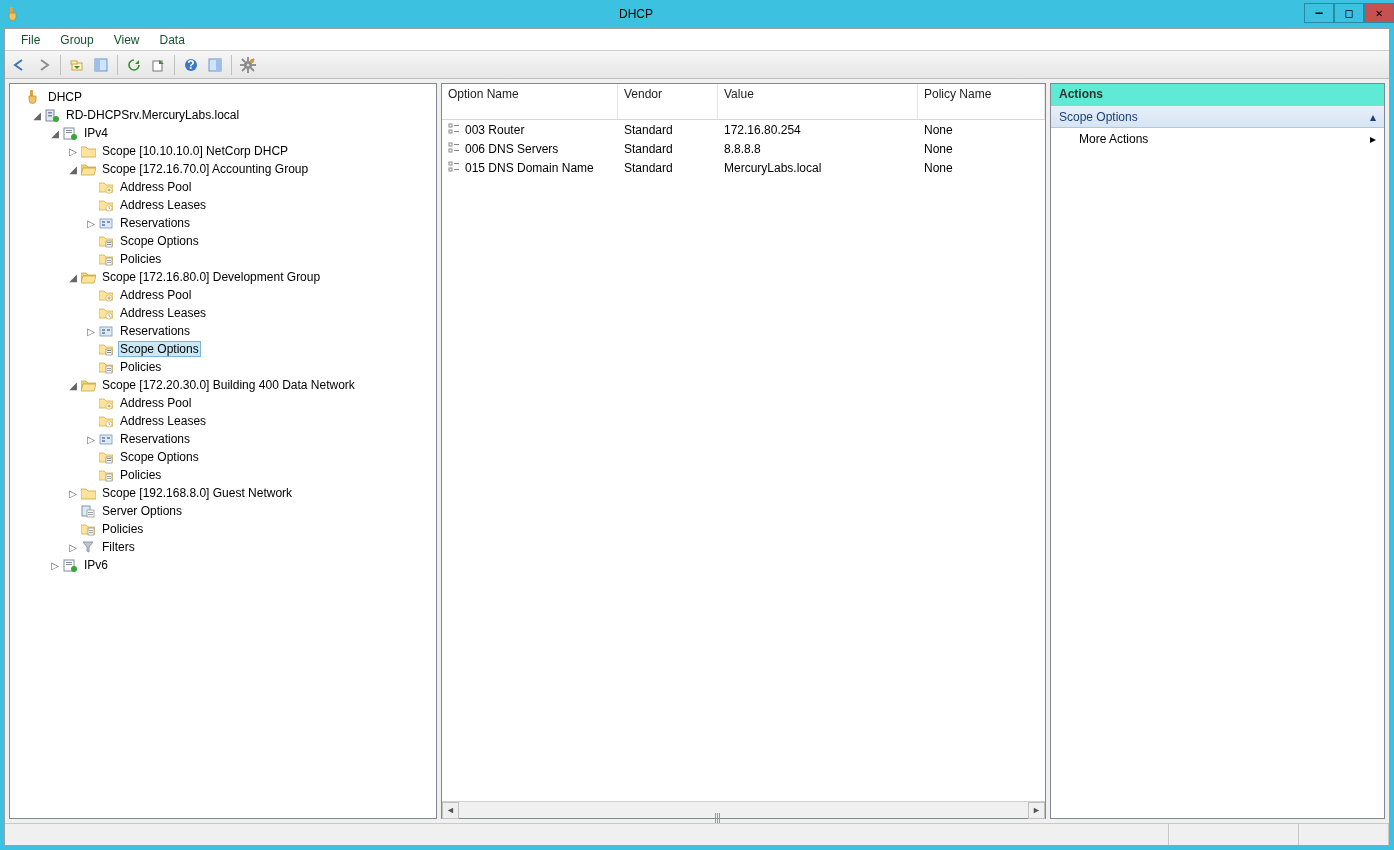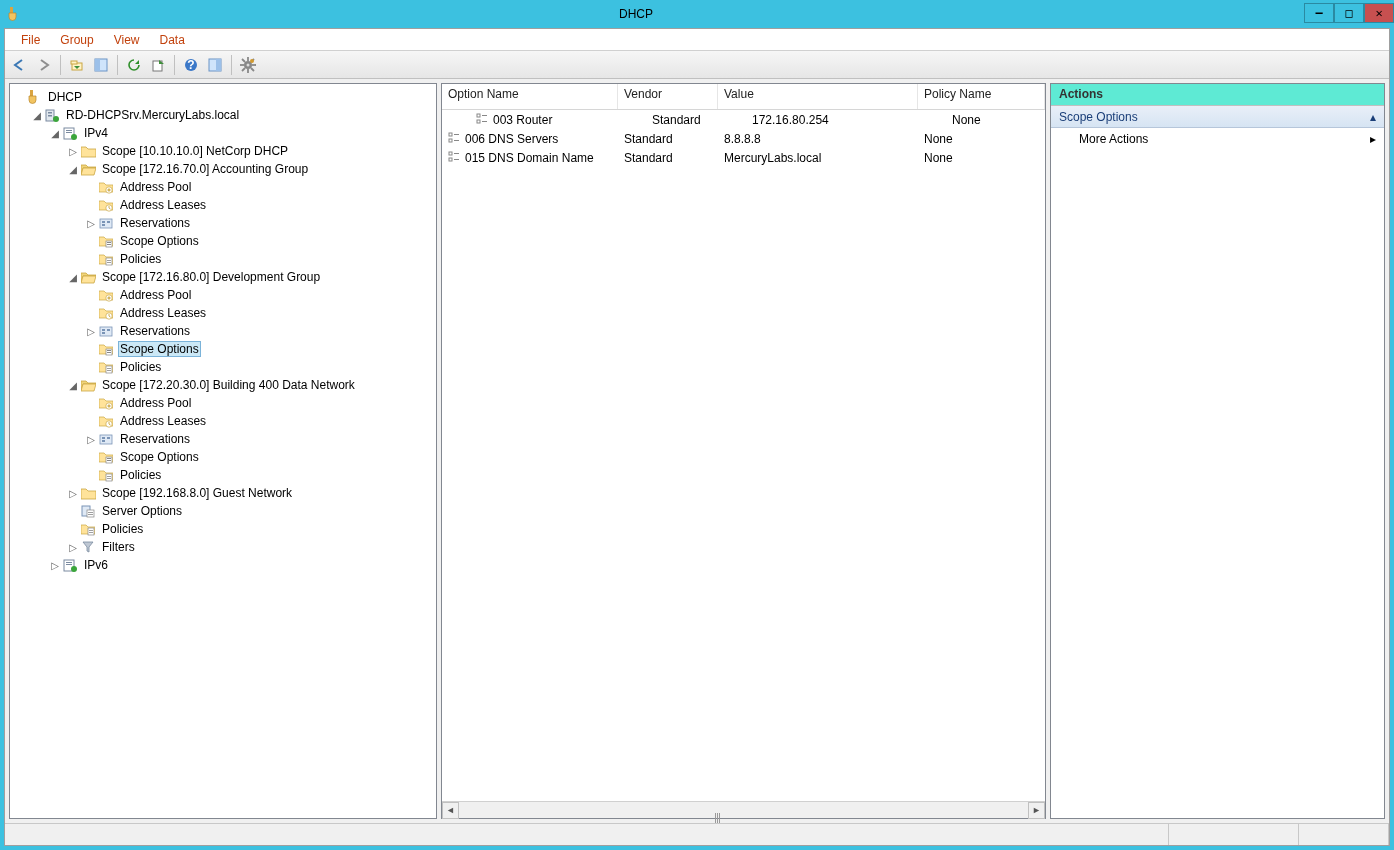--- a/index.html
+++ b/index.html
@@ -12,21 +12,21 @@
 .titlebar .title { flex: 1; text-align: center; color: #000; font-size: 12px; margin-left: -60px; }
 .titlebar .controls { display: flex; height: 22px; }
 .titlebar .controls .btn { width: 30px; height: 20px; display: flex; align-items: center; justify-content: center; border:1px solid #2a8aa2; background:#3cc1e0; font-weight:bold; font-family: monospace; cursor:pointer; }
 .titlebar .controls .btn.close { background: #c75050; color:#000; }
 
 
 .client { flex: 1; margin: 0 4px 4px 4px; display: flex; flex-direction: column; background:#f0f0f0; border:1px solid #9f9f9f; }
 
 
 .menubar { height: 22px; background: #fff; border-bottom: 1px solid #d0d0d0; display: flex; align-items: center; padding-left: 8px; gap: 4px; }
-.menubar .menuitem { padding: 2px 8px; color:#c2410c; cursor:pointer; }
+.menubar .menuitem { padding: 2px 8px; color:#14532d; cursor:pointer; }
 
 
 .toolbar { height: 28px; background: linear-gradient(#f6f6f6,#e6e6e6); border-bottom: 1px solid #c0c0c0; display:flex; align-items:center; padding-left:4px; gap:2px; }
 .tbtn { width:22px; height:22px; display:flex; align-items:center; justify-content:center; border:1px solid transparent; cursor:pointer; }
 .tsep { width:1px; height:20px; background:#c0c0c0; margin:0 3px; }
 
 
 .panes { flex:1; display:flex; background:#f0f0f0; padding:4px; gap:4px; min-height:0; }
 .pane { background:#fff; border:1px solid #828790; display:flex; flex-direction:column; }
 .tree-pane { width: 428px; }
@@ -36,21 +36,21 @@
 
 .tree { padding:4px 2px; overflow:auto; font-size:12px; color:#000; }
 .tree-row { display:flex; align-items:center; height:18px; white-space:nowrap; cursor:pointer; }
 .tree-row .toggle { width:14px; text-align:center; color:#666; font-size:10px; }
 .tree-row .ticon { width:16px; height:16px; margin-right:4px; display:flex; align-items:center; justify-content:center; }
 .tree-row .label { padding:0 2px; }
 .tree-row .label.sel { background:#cbe8f6; border:1px solid #7bb3d9; padding:0 1px; }
 .ind { display:inline-block; }
 
 
-.list-header { display:flex; height:26px; border-bottom:1px solid #d6d6d6; background:#fff; }
+.list-header { display:flex; height:36px; border-bottom:1px solid #d6d6d6; background:#fff; }
 .list-header .col { padding:3px 6px; border-right:1px solid #e6e6e6; color:#222; cursor:pointer; }
 .list-body { flex:1; overflow:auto; }
 .list-row { display:flex; height:19px; align-items:center; cursor:pointer; }
 .list-row .cell { padding:1px 6px; white-space:nowrap; overflow:hidden; }
 .list-row .cicon { width:14px; height:14px; margin-right:3px; flex-shrink:0; }
 .list-scroll { height:17px; background:#f0f0f0; border-top:1px solid #d0d0d0; display:flex; align-items:center; }
 .list-scroll .sbtn { width:17px; height:17px; background:#f0f0f0; border:1px solid #c0c0c0; display:flex; align-items:center; justify-content:center; cursor:pointer; font-size:9px; color:#555; }
 .list-scroll .track { flex:1; position:relative; }
 .list-scroll .grip { position:absolute; left:45%; top:3px; display:flex; gap:1px; }
 .list-scroll .grip span { width:1px; height:10px; background:#999; }
@@ -507,21 +507,21 @@
 
       <div class="pane list-pane">
         <div class="list-header">
           <div class="col" style="width:176px">Option Name</div>
           <div class="col" style="width:100px">Vendor</div>
           <div class="col" style="width:200px">Value</div>
           <div class="col" style="flex:1">Policy Name</div>
         </div>
         <div class="list-body" id="list-body">
             <div class="list-row">
-              <div class="cell" style="width:176px; display:flex; align-items:center;margin-left:28px;">
+              <div class="cell" style="width:176px; display:flex; align-items:center;">
                 <span class="cicon">
                   <svg width="12" height="12">
                     <rect x="1" y="1" width="3" height="3" fill="none" stroke="#888"></rect>
                     <rect x="6" y="2" width="5" height="1" fill="#888"></rect>
                     <rect x="1" y="7" width="3" height="3" fill="none" stroke="#888"></rect>
                     <rect x="6" y="8" width="5" height="1" fill="#888"></rect>
                   </svg>
                 </span>
                 <span>003 Router</span>
               </div>

